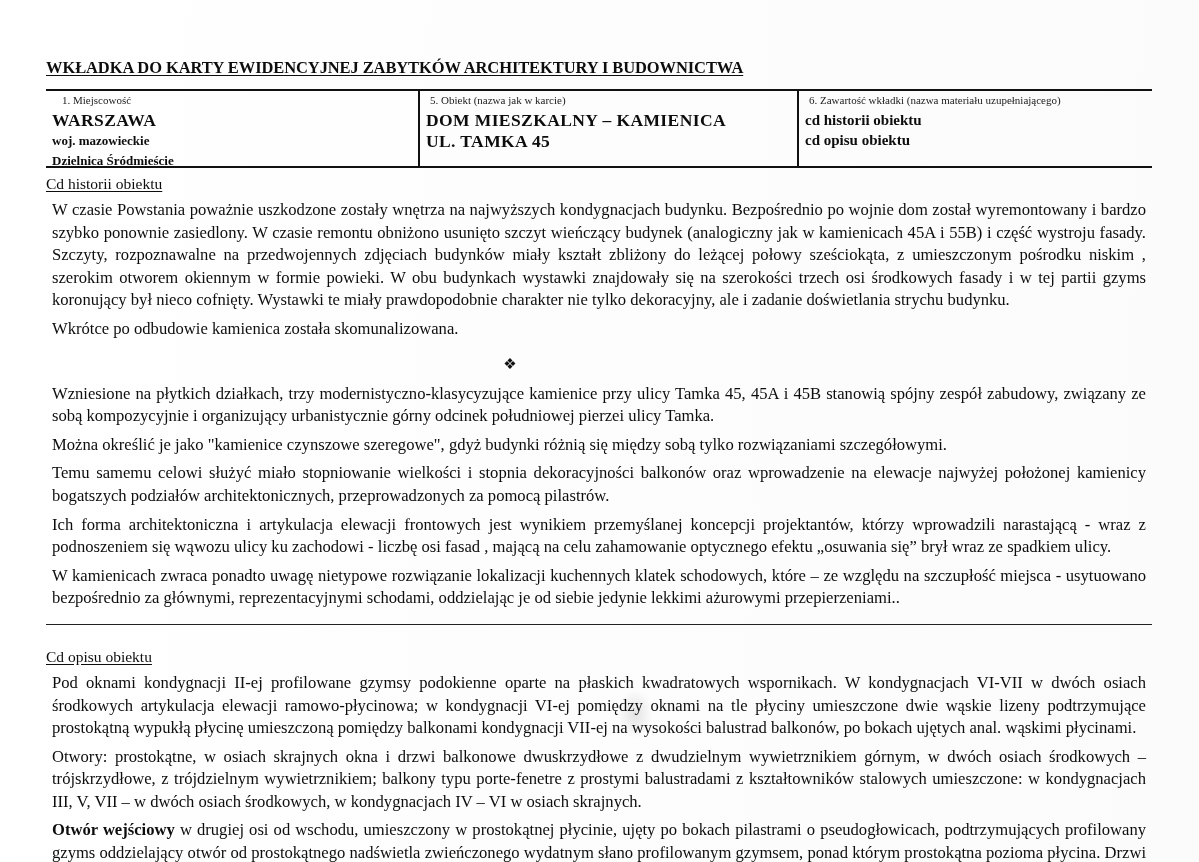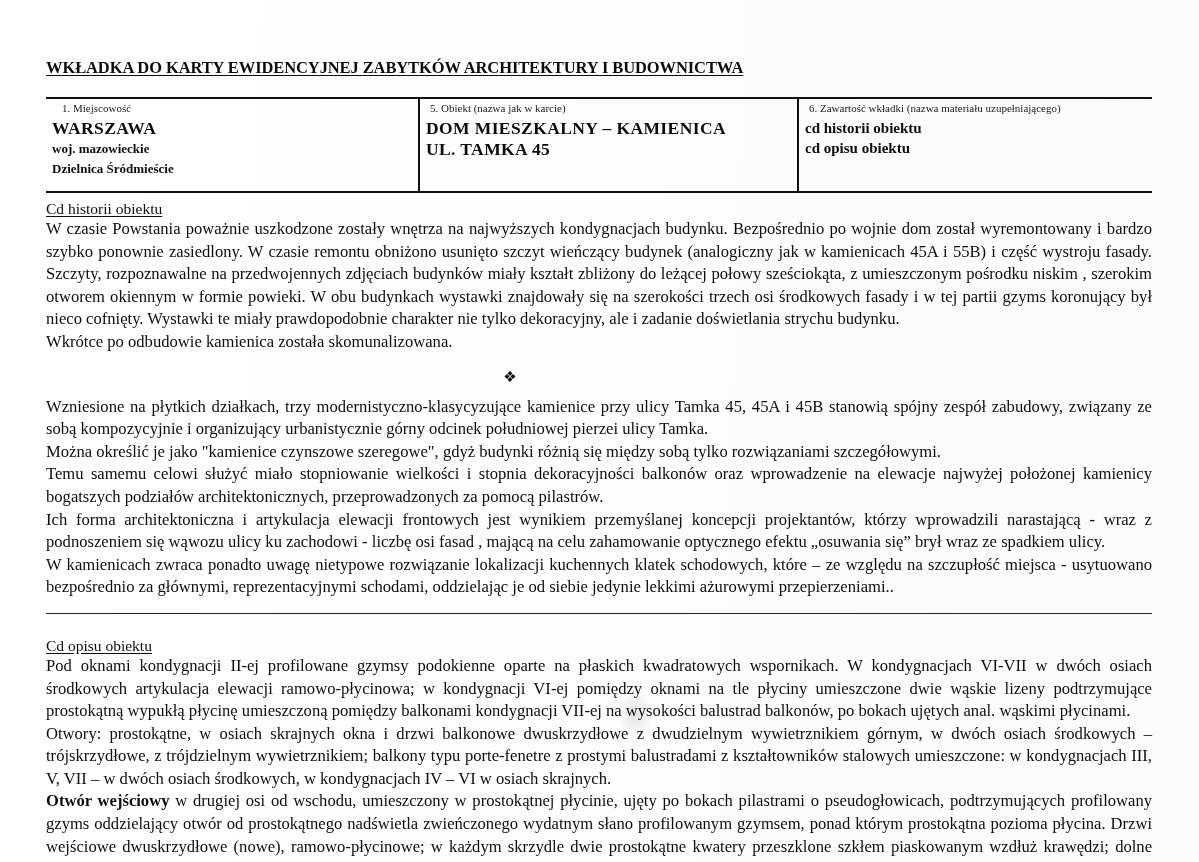--- a/index.html
+++ b/index.html
@@ -58,22 +58,22 @@
     font-size: 16.5px;
     white-space: nowrap;
     padding-right: 102px;
   }
 
   
   .header-table {
     display: flex;
     border-top: 2px solid #111;
     border-bottom: 2px solid #111;
-    margin-top: 18px;
-    height: 96px;
+    margin-top: 10px;
+    height: 79px;
     box-sizing: border-box;
   }
   .hcell {
     box-sizing: border-box;
     position: relative;
     padding: 3px 6px 0 6px;
   }
   .hcell + .hcell { border-left: 2px solid #111; }
   .hcell-1 { width: 372px; }
   .hcell-2 { width: 379px; }
@@ -101,21 +101,21 @@
   
   .section { margin-top: 7px; }
   .section-label {
     font-size: 15.5px;
     line-height: 18px;
     text-decoration: underline;
     text-underline-offset: 2px;
     display: inline-block;
   }
   p.para {
-    margin: 0;
+    margin: 6px;
     font-size: 16.6px;
     line-height: 22.6px;
     text-align: justify;
     text-justify: inter-word;
   }
   p.para.nojust { text-align: left; }
 
   .ornament {
     text-align: center;
     font-size: 15px;

